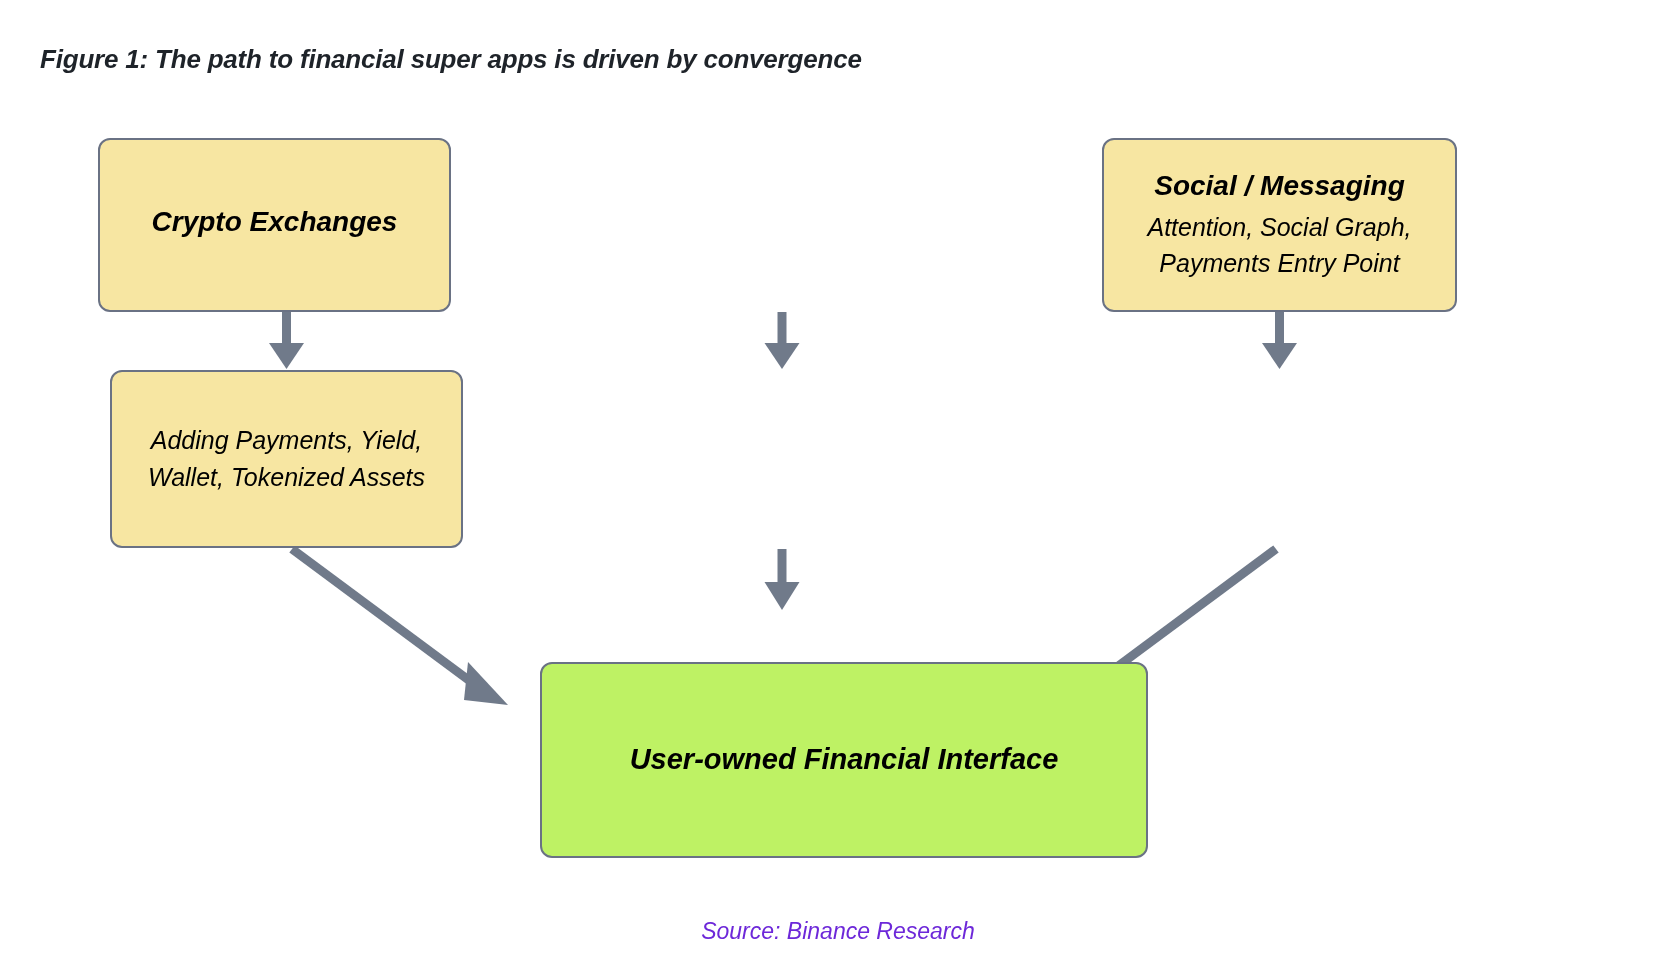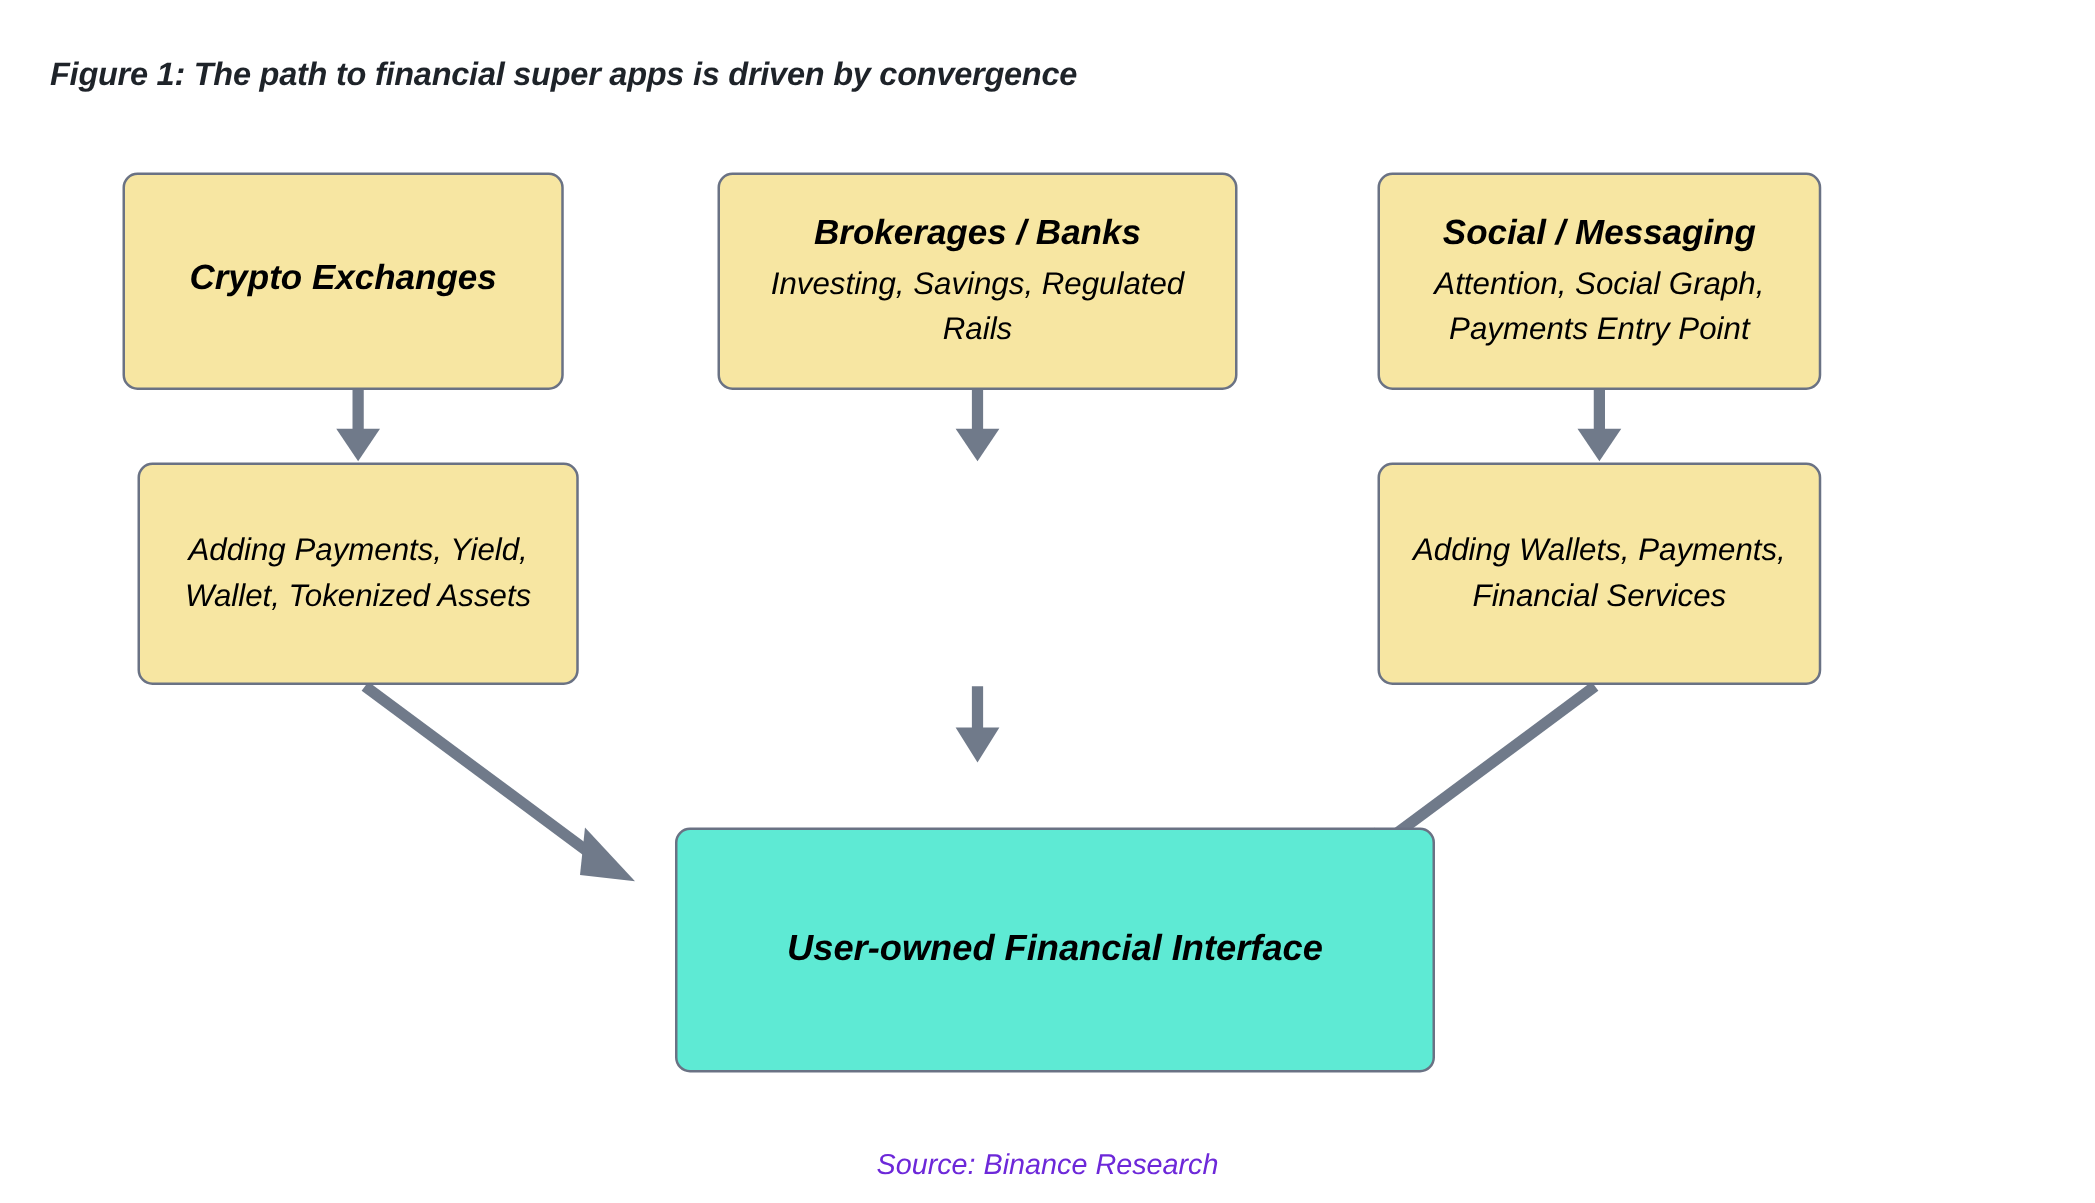--- a/index.html
+++ b/index.html
@@ -48,21 +48,21 @@
     align-items: center;
     justify-content: center;
     text-align: center;
     padding: 6px 14px;
     color: #000000;
   }
   .node-yellow {
     background: #f7e6a2;
   }
   .node-gold {
-    background: #5eead4;
+    background: #bef264;
   }
   .node-title {
     font-size: 28px;
     font-weight: bold;
     line-height: 1.22;
     margin-bottom: 6px;
   }
   .node-sub {
     font-size: 25px;
     font-weight: normal;
@@ -143,38 +143,31 @@
     <g>
       <line x1="1276" y1="549" x2="1090" y2="687" stroke="#707a8a" stroke-width="9"></line>
       <polygon points="1100,662 1060,705 1104,700" fill="#707a8a"></polygon>
     </g>
   </svg>
 
   <div class="node node-yellow" id="node-crypto-exchanges">
     <div class="node-title">Crypto Exchanges</div>
   </div>
 
-  <div class="node node-yellow" id="node-brokerages-banks">
-    <div class="node-title">Brokerages / Banks</div>
-    <div class="node-sub">Investing, Savings, Regulated Rails</div>
-  </div>
 
   <div class="node node-yellow" id="node-social-messaging">
     <div class="node-title">Social / Messaging</div>
     <div class="node-sub">Attention, Social Graph, Payments Entry Point</div>
   </div>
 
   <div class="node node-yellow" id="node-crypto-exchanges-evolve">
     <div class="node-body">Adding Payments, Yield, Wallet, Tokenized Assets</div>
   </div>
 
 
-  <div class="node node-yellow" id="node-social-messaging-evolve">
-    <div class="node-body">Adding Wallets, Payments, Financial Services</div>
-  </div>
 
   <div class="node node-gold" id="node-user-owned-interface">
     <div class="node-title">User-owned Financial Interface</div>
   </div>
 
   <div class="source-note">Source: Binance Research</div>
 
 </div>
 
 </body></html>

